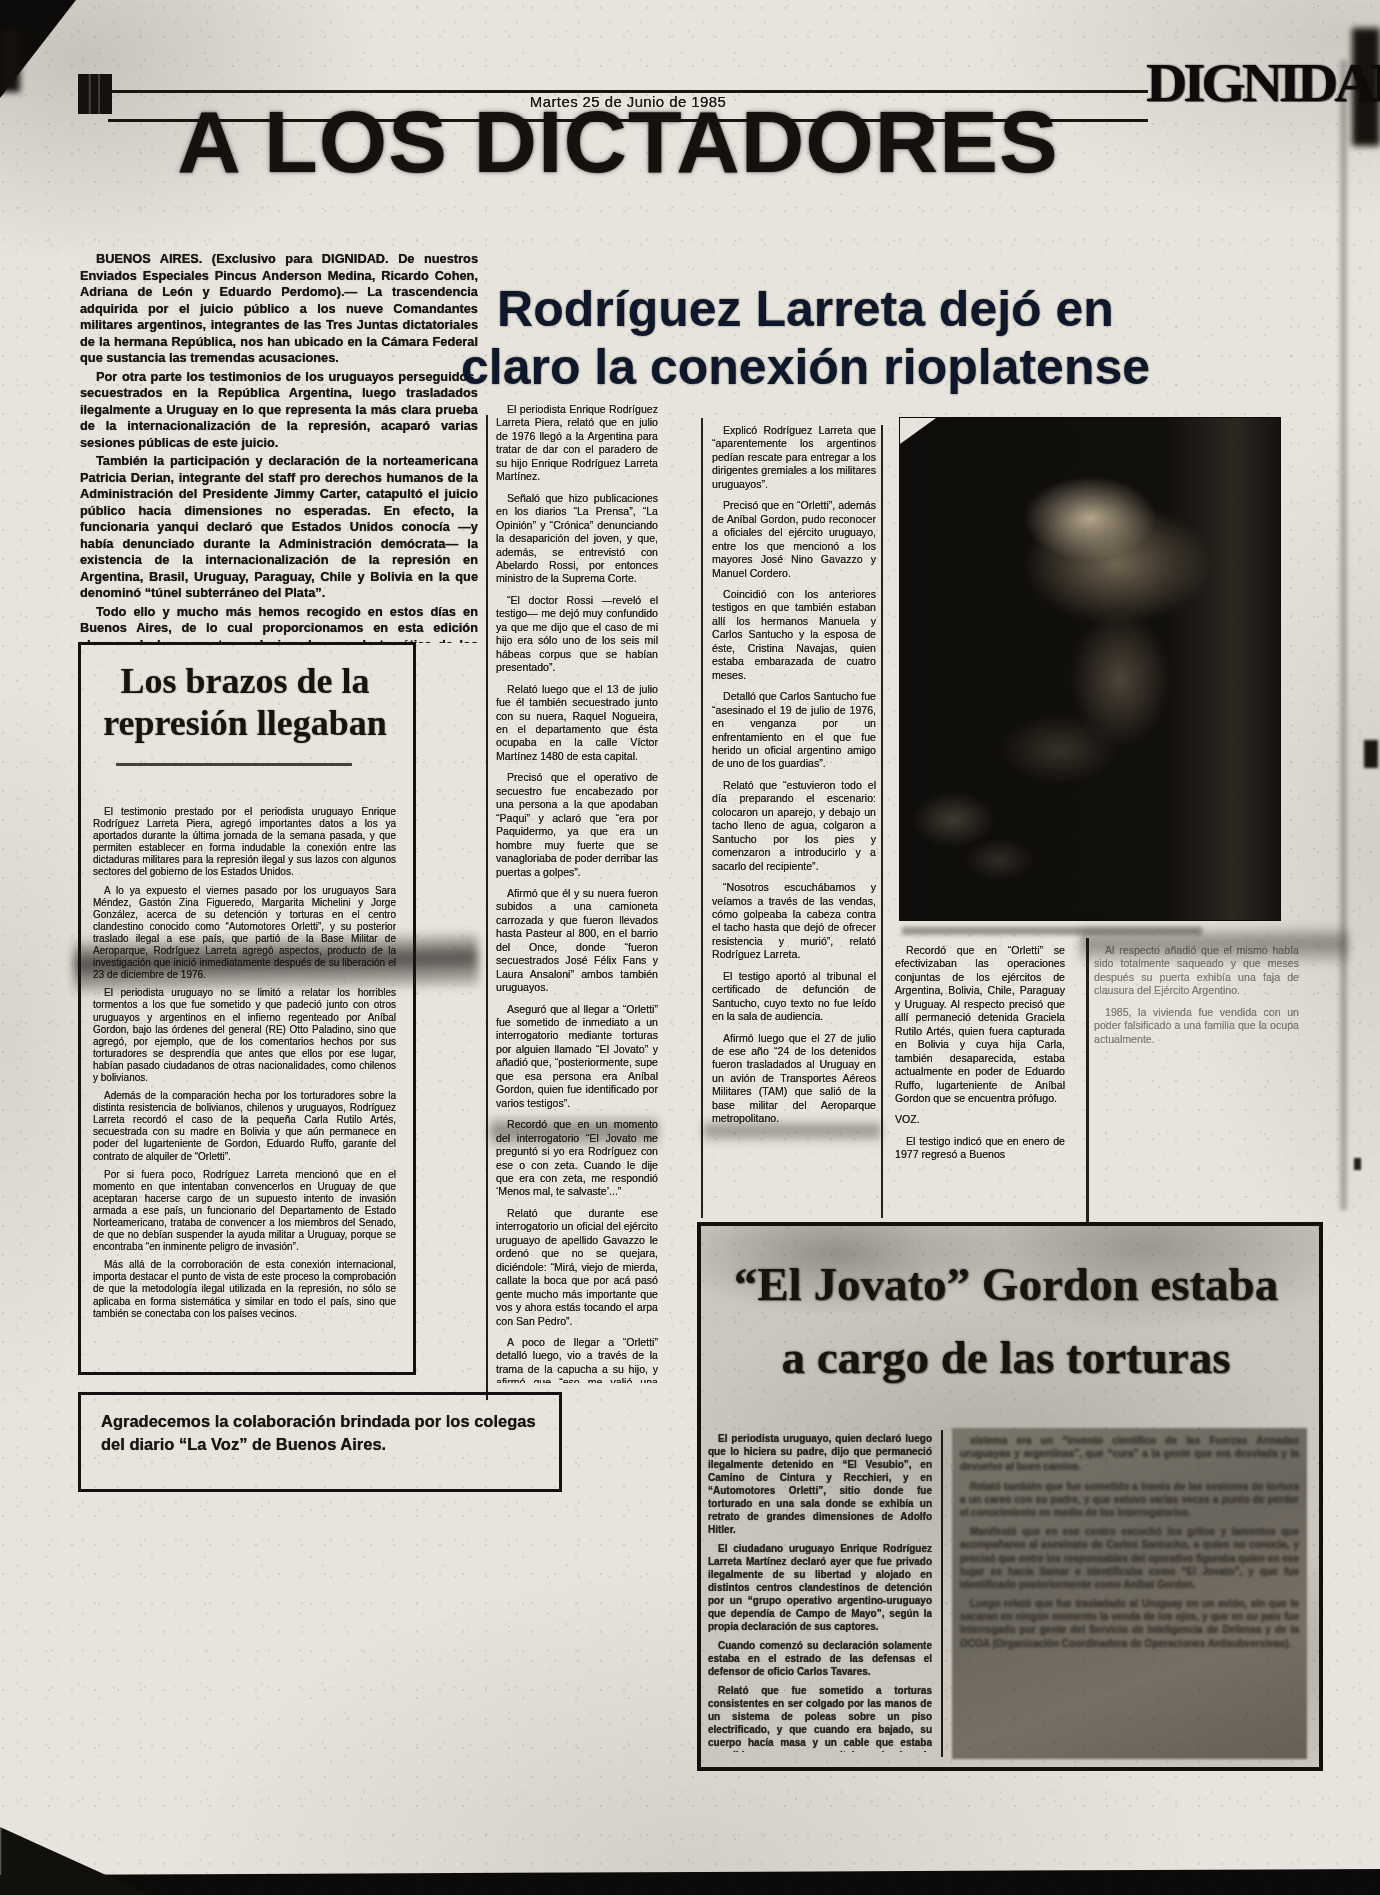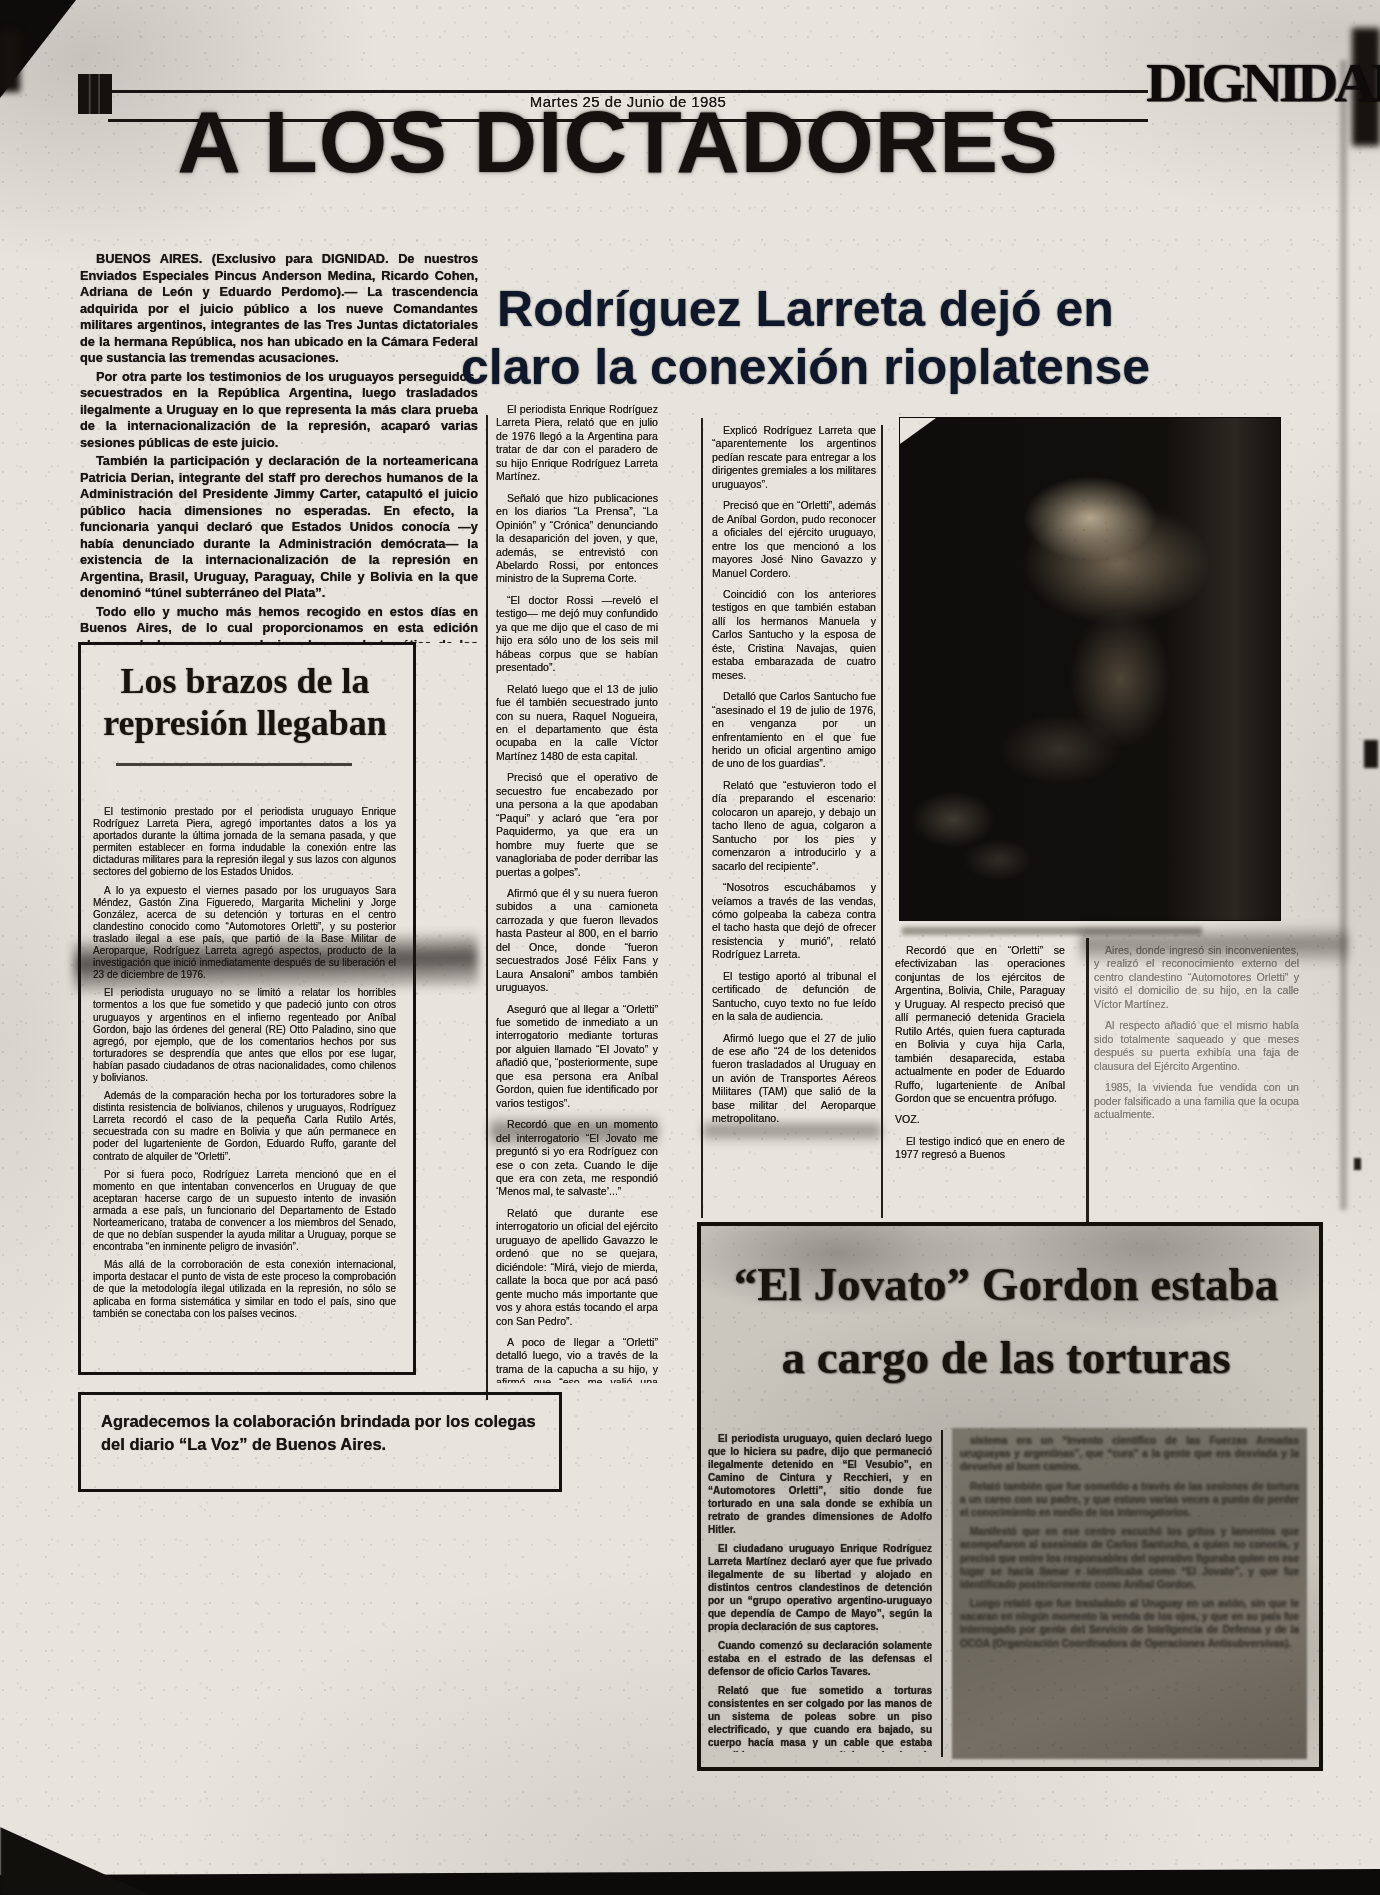--- a/index.html
+++ b/index.html
@@ -171,21 +171,20 @@
   <div class="abs photo-notch"></div>
   <div class="abs caption-smudge"></div>
 
   <div class="abs col" style="left:895px;top:944px;width:170px;height:292px;">
     <p>Recordó que en “Orletti” se efectivizaban las operaciones conjuntas de los ejércitos de Argentina, Bolivia, Chile, Paraguay y Uruguay. Al respecto precisó que allí permaneció detenida Graciela Rutilo Artés, quien fuera capturada en Bolivia y cuya hija Carla, también desaparecida, estaba actualmente en poder de Eduardo Ruffo, lugarteniente de Aníbal Gordon que se encuentra prófugo.</p>
     <p style="text-indent:0;">VOZ.</p>
     <p>El testigo indicó que en enero de 1977 regresó a Buenos</p>
   </div>
 
   <div class="abs col faded" style="left:1094px;top:944px;width:205px;height:300px;">
-    <p>Aires, donde ingresó sin inconvenientes, y realizó el reconocimiento externo del centro clandestino “Automotores Orletti” y visitó el domicilio de su hijo, en la calle Víctor Martínez.</p>
     <p>Al respecto añadió que el mismo había sido totalmente saqueado y que meses después su puerta exhibía una faja de clausura del Ejército Argentino.</p>
     <p>1985, la vivienda fue vendida con un poder falsificado a una familia que la ocupa actualmente.</p>
   </div>
 
   <div class="abs usabox"></div>
   <div class="abs usatitle">
     <div>Los brazos de la</div>
     <div>represión llegaban</div>
   </div>
   <div class="abs usatitle-underline"></div>

